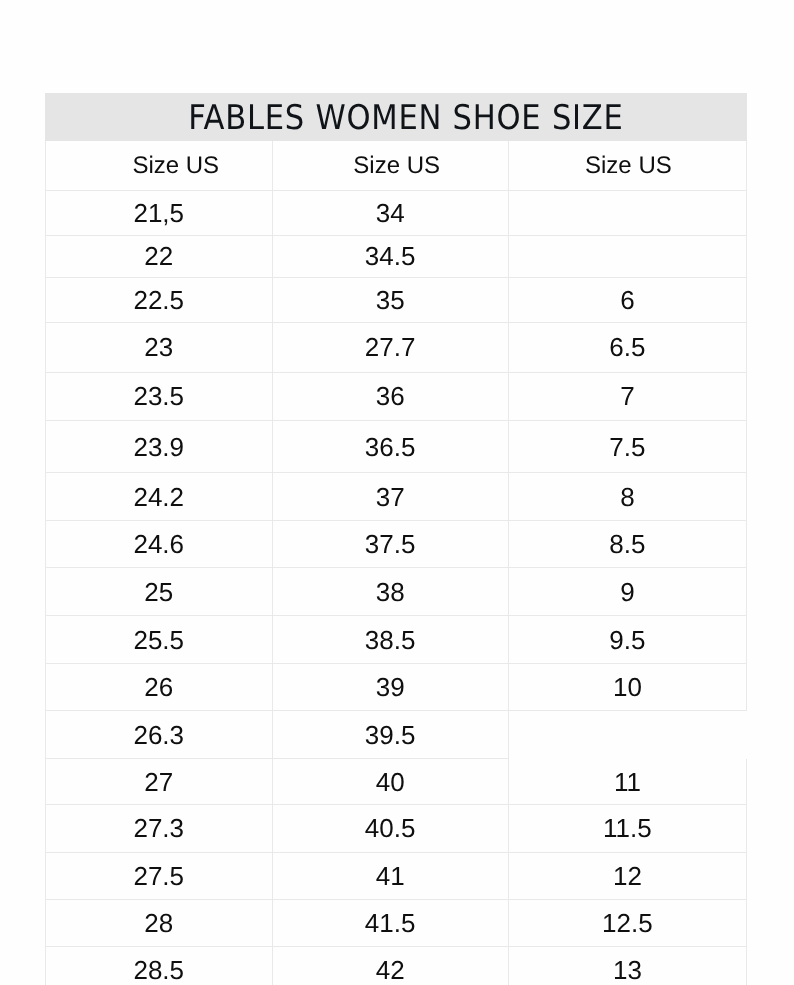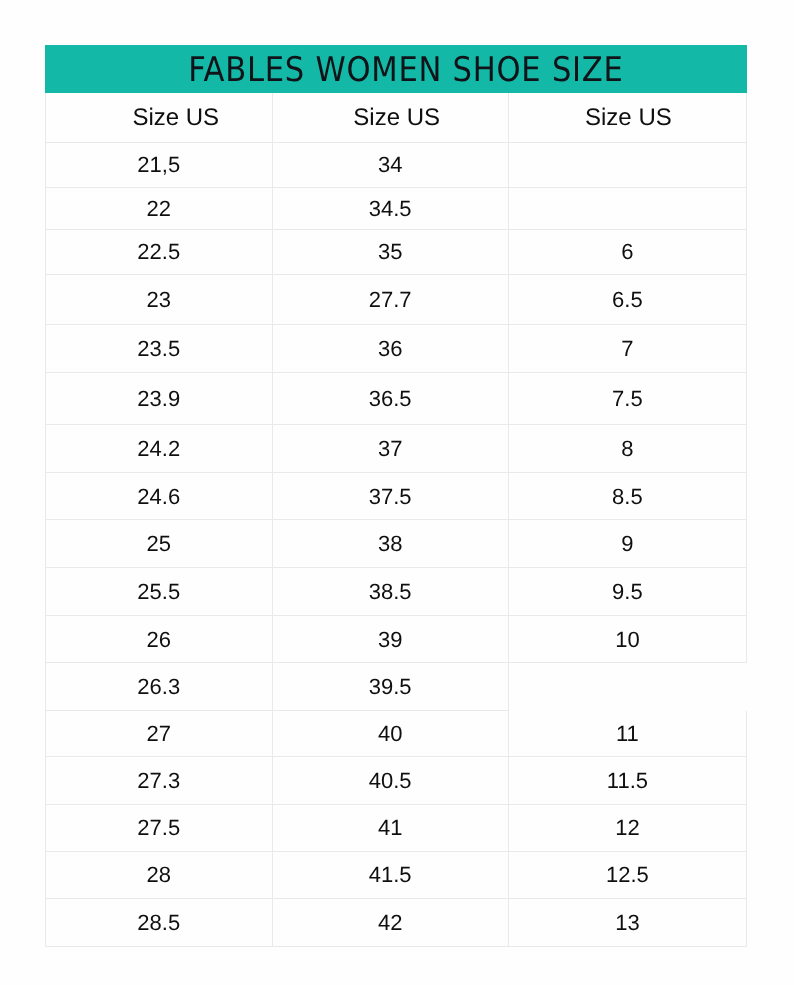--- a/index.html
+++ b/index.html
@@ -1,22 +1,22 @@
 <!DOCTYPE html>
 <html><head>
 <meta charset="utf-8">
 <style>
   html,body{margin:0;padding:0;}
   body{width:794px;height:985px;background:#fefefe;font-family:"Liberation Sans",sans-serif;-webkit-font-smoothing:antialiased;text-rendering:geometricPrecision;}
   .page{position:relative;width:794px;height:985px;overflow:hidden;}
   .tbl{position:absolute;left:45px;top:45px;width:702px;}
-  .title-row{height:47.5px;background:#14b8a6;display:flex;align-items:center;justify-content:center;padding-left:20px;box-sizing:border-box;}
+  .title-row{height:47.5px;background:#e5e5e5;display:flex;align-items:center;justify-content:center;padding-left:20px;box-sizing:border-box;margin-top:48px;}
   .title-text{font-family:"DejaVu Sans",sans-serif;font-stretch:condensed;font-size:34px;letter-spacing:0.75px;color:#101418;line-height:1;position:relative;top:1px;}
   .row{display:flex;}
-  .cell{box-sizing:border-box;display:flex;align-items:center;justify-content:center;font-size:22px;color:#0f0f0f;padding-top:1px;border-right:1px solid #e9e9e9;border-bottom:1px solid #e9e9e9;}
+  .cell{box-sizing:border-box;display:flex;align-items:center;justify-content:center;font-size:26px;color:#0f0f0f;padding-top:1px;border-right:1px solid #e9e9e9;border-bottom:1px solid #e9e9e9;}
   .row .cell:first-child{border-left:1px solid #e9e9e9;}
   .c1{width:227.5px;}.c2{width:236.3px;}.c3{width:238.2px;}
   .hrow .cell{height:50px;padding-top:2px;font-size:24px;}
   .brow .cell{height:47.35px;}
   .hrow .c1{padding-left:34px;}
   .hrow .c2{padding-left:13px;}
   .hrow .c3{padding-left:2px;}
   .r1 .cell{height:45.2px}
   .r2 .cell{height:42.6px}
   .r3 .cell{height:44.4px}

